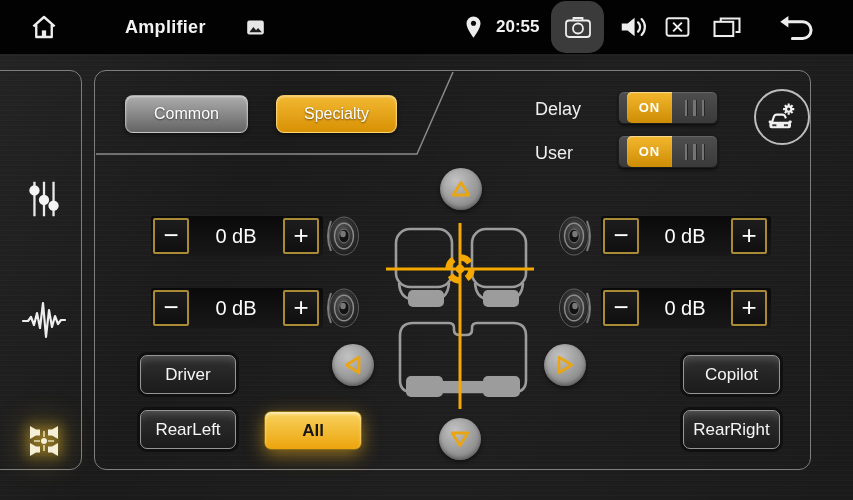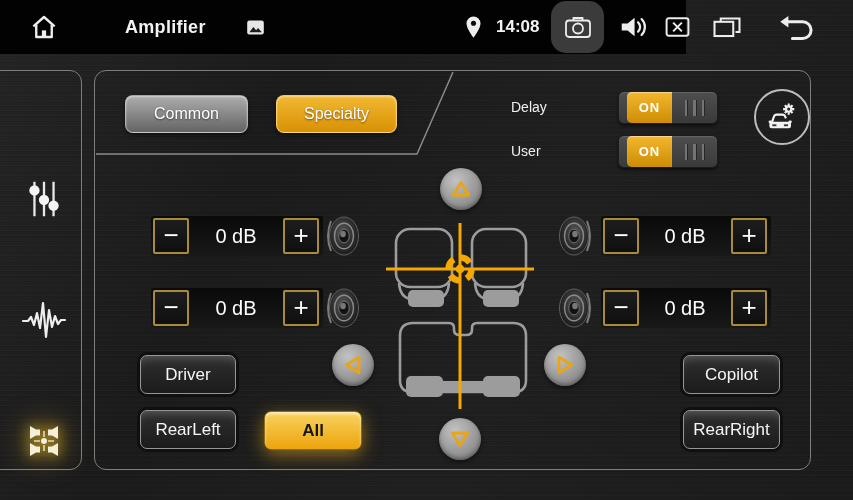--- a/index.html
+++ b/index.html
@@ -6,38 +6,38 @@
   html,body { background:#000; }
   .screen {
     position:relative; width:853px; height:500px; overflow:hidden;
     font-family:"Liberation Sans", sans-serif; color:#f2f2f2;
     background-color:#1b1b1b;
     background-image:
       repeating-linear-gradient(180deg, rgba(255,255,255,.02) 0 1px, rgba(0,0,0,.06) 1px 2px, transparent 2px 5px),
       linear-gradient(115deg, rgba(255,255,255,.045) 0%, transparent 30%, rgba(255,255,255,.02) 60%, transparent 100%);
   }
   
-  .topbar { position:absolute; left:0; top:0; width:686px; height:54px; background:#020202; }
+  .topbar { position:absolute; left:0; top:0; width:853px; height:54px; background:#020202; }
   .tb { position:absolute; top:0; height:54px; display:flex; align-items:center; justify-content:center; background:none; border:none; cursor:pointer; }
   .tb svg { display:block; }
   .title { position:absolute; left:125px; top:0; height:54px; display:flex; align-items:center; font-size:18px; font-weight:bold; letter-spacing:.3px; }
   .time { position:absolute; left:496px; top:0; height:54px; display:flex; align-items:center; font-size:17px; font-weight:bold; }
   .camera-pill { position:absolute; left:551px; top:1px; width:53px; height:52px; background:#3b3b3b; border-radius:15px; display:flex; align-items:center; justify-content:center; border:none; cursor:pointer; }
   
   .sidebar { position:absolute; left:-12px; top:70px; width:94px; height:400px; border:1.5px solid #7e7e7e; border-radius:12px; }
   .side-btn { position:absolute; left:31px; width:48px; height:48px; background:none; border:none; cursor:pointer; display:flex; align-items:center; justify-content:center; }
   .side-btn.glow svg { filter:drop-shadow(0 0 7px rgba(243,193,40,.95)) drop-shadow(0 0 14px rgba(243,193,40,.6)); }
   
   .main { position:absolute; left:94px; top:70px; width:717px; height:400px; border:1.5px solid #7e7e7e; border-radius:12px; }
   .divider { position:absolute; left:0; top:0; pointer-events:none; }
   .tab { position:absolute; top:24px; height:38px; border-radius:8px; border:1px solid rgba(220,220,220,.55); font-size:16px; color:#fff; text-shadow:0 1px 2px rgba(0,0,0,.55); cursor:pointer;
          box-shadow:inset 0 1px 2px rgba(255,255,255,.45), 0 2px 4px rgba(0,0,0,.5); }
   .tab.common { left:30px; width:123px; background:linear-gradient(180deg,#adadad,#646464); }
   .tab.specialty { left:181px; width:121px; background:linear-gradient(180deg,#f2b832 0%,#d89104 100%); border-color:rgba(255,225,140,.7); }
-  .switch-label { position:absolute; left:416px; font-size:14px; color:#efefef;text-align:right; }
+  .switch-label { position:absolute; left:440px; font-size:18px; color:#efefef;text-align:right; }
   .toggle { position:absolute; left:523px; width:100px; height:33px; border-radius:6px; background:linear-gradient(180deg,#4e4e4e,#3a3a3a); border:1px solid #1c1c1c; cursor:pointer;
             box-shadow:0 2px 3px rgba(0,0,0,.55), inset 0 1px 1px rgba(255,255,255,.14); display:flex; }
   .toggle-on { width:50%; height:100%; border-radius:5px 0 0 5px; background:linear-gradient(180deg,#f3b72e,#cd8d05); color:#fff; font-size:13px; font-weight:bold; letter-spacing:1px;
                display:flex; align-items:center; justify-content:center; box-shadow:inset 0 1px 1px rgba(255,255,255,.5);margin-left:8px; }
   .toggle-grip { width:50%; display:flex; align-items:center; justify-content:center; gap:6px; }
   .toggle-grip i { width:2.5px; height:16px; background:#747474; box-shadow:1px 0 0 #262626; }
   .car-btn { position:absolute; left:659px; top:18px; width:56px; height:56px; border-radius:50%; border:2px solid #bdbdbd; background:none; cursor:pointer;
              display:flex; align-items:center; justify-content:center; }
   
   .gain-row { position:absolute; height:40px; background:linear-gradient(180deg,#0a0a0a,#181818); border-radius:3px; display:flex; align-items:center; justify-content:space-between; padding:2px 4px 2px 2px; }
@@ -89,21 +89,21 @@
         <rect x="2.5" y="4" width="19" height="16" rx="2.5" fill="#e6e6e6"></rect>
         <path d="M5 17.5 l4.5-6 3.2 3.6 2.2-2.4 4.4 4.8 z" fill="#1d1d1d"></path>
       </svg>
     </button>
     <button class="tb" style="left:460px;width:26px">
       <svg width="17" height="24" viewBox="0 0 16 22">
         <path d="M8 1 a6.6 6.6 0 0 1 6.6 6.6 C14.6 12.4 8 21 8 21 S1.4 12.4 1.4 7.6 A6.6 6.6 0 0 1 8 1 Z" fill="#ededed"></path>
         <circle cx="8" cy="7.4" r="2.4" fill="#0a0a0a"></circle>
       </svg>
     </button>
-    <div class="time">14:08</div>
+    <div class="time">20:55</div>
     <button class="camera-pill">
       <svg width="28" height="26" viewBox="0 0 28 26" fill="none" stroke="#ededed" stroke-width="1.8">
         <rect x="2" y="6.5" width="24" height="16.5" rx="3"></rect>
         <path d="M9.5 6.5 V4 H18.5 V6.5"></path>
         <circle cx="14" cy="14.5" r="5"></circle>
       </svg>
     </button>
     <button class="tb" style="left:614px;width:40px">
       <svg width="32" height="28" viewBox="0 0 26 24">
         <polygon points="2.5,9 7.5,9 13.5,4 13.5,20 7.5,15 2.5,15" fill="#ededed"></polygon>

